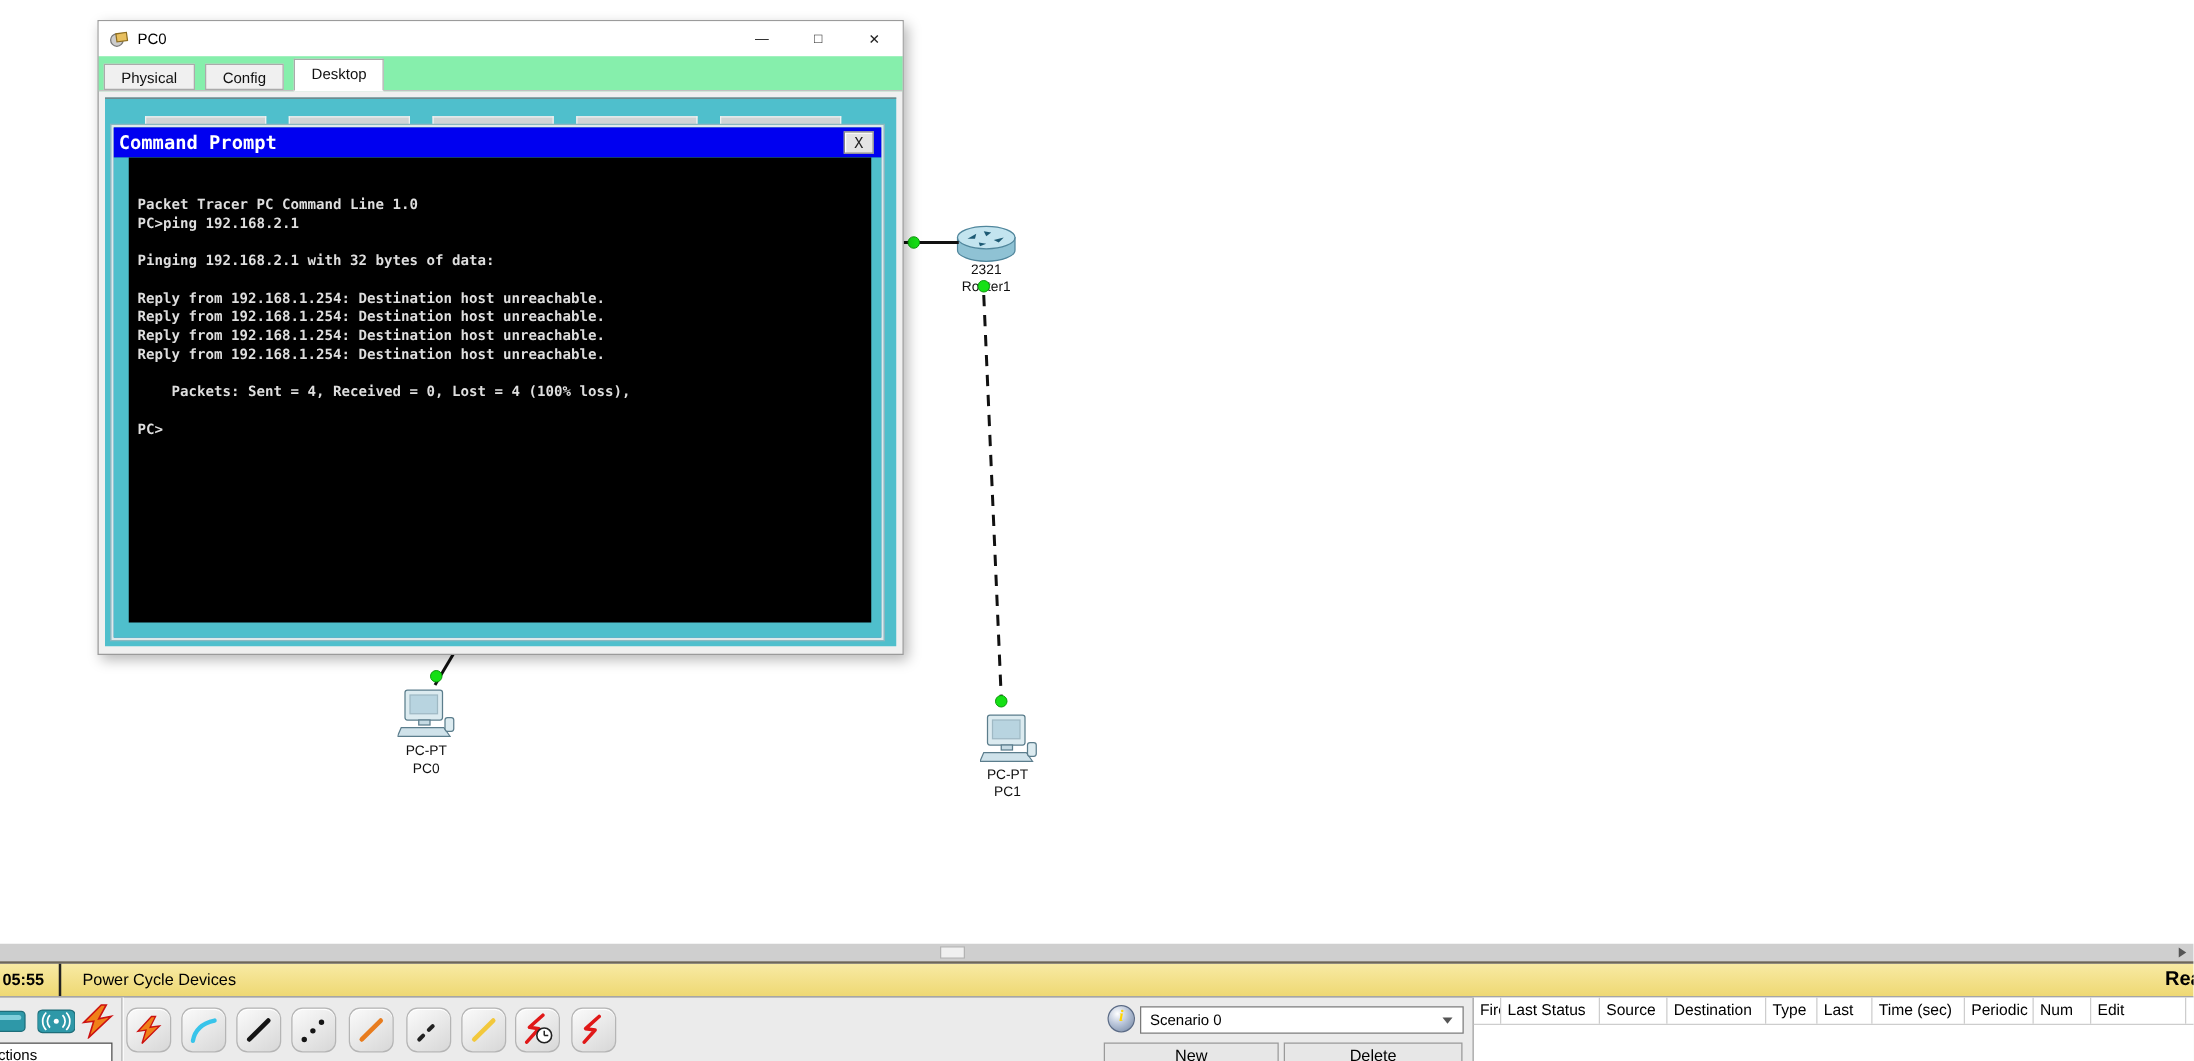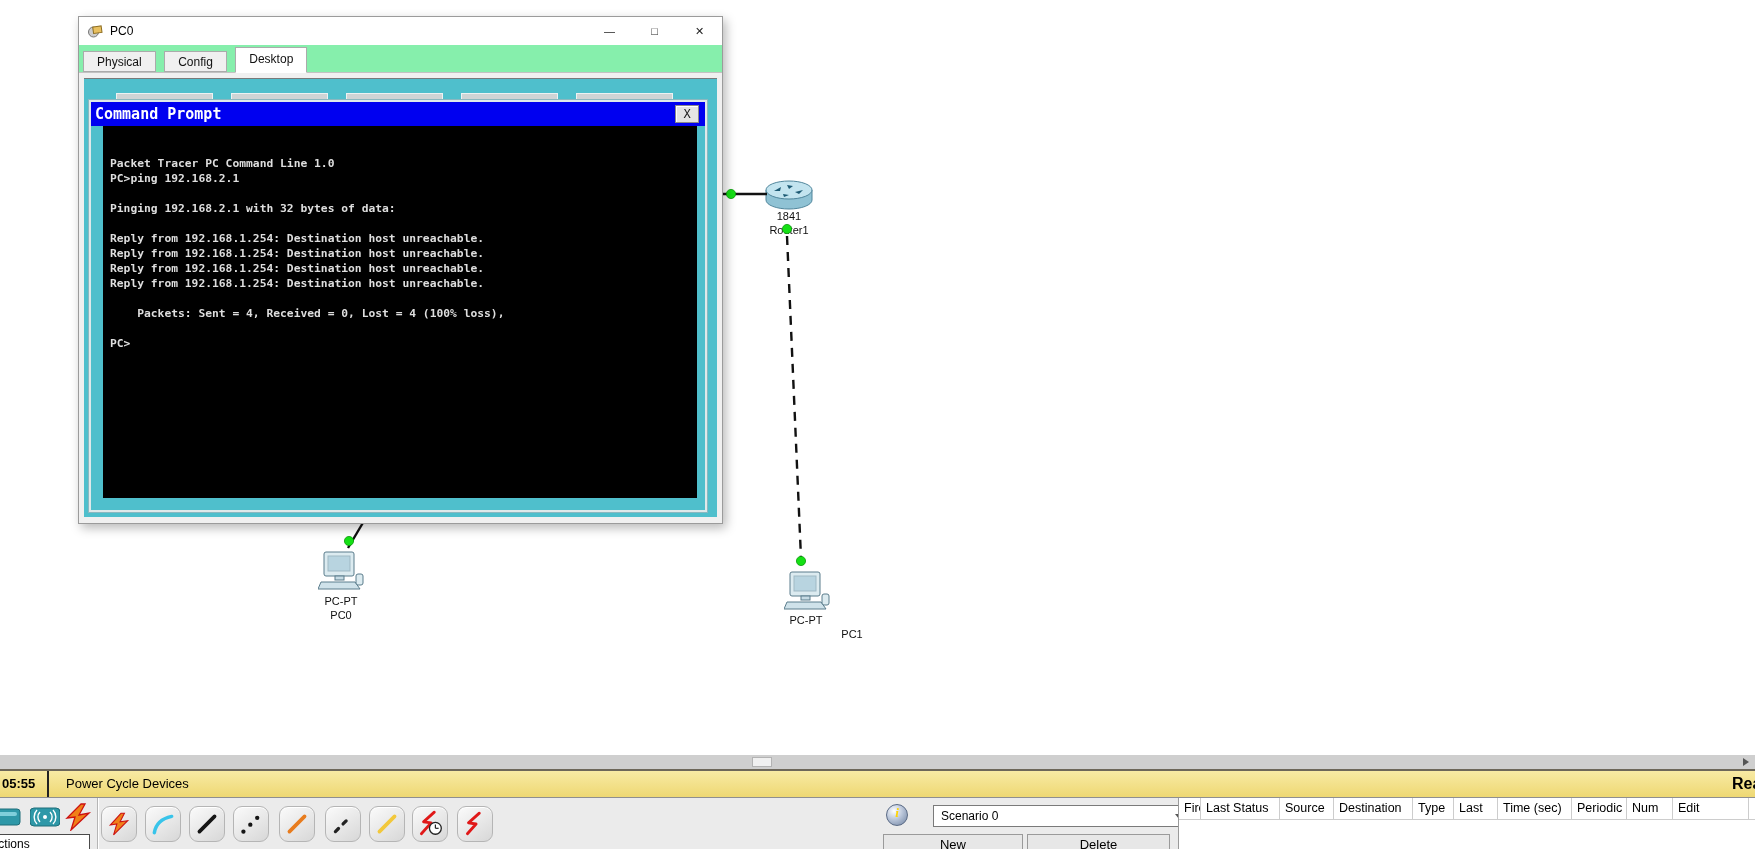--- a/index.html
+++ b/index.html
@@ -75,21 +75,21 @@
                    border:1px solid #4a4a4a; font-size:12px; line-height:19px; padding-left:4px;
                    white-space:nowrap; overflow:hidden; color:#000; }
   .conn-btn { position:absolute; top:8px; width:36px; height:36px; border-radius:9px;
               background:linear-gradient(145deg,#fbfbfb,#d7d7d7); border:1px solid #b5b5b5;
               box-shadow:inset 0 1px 0 #fff; display:flex; align-items:center; justify-content:center; }
   .info-sphere { position:absolute; left:886px; top:6px; width:22px; height:22px; border-radius:50%;
                  background:radial-gradient(circle at 35% 30%, #ffffff, #b9c5d9 45%, #6e82a0);
                  border:1px solid #5a6a85; text-align:center; line-height:20px;
                  font:italic bold 13px "Liberation Serif", serif; color:#ffd400; }
   .scenario-select { position:absolute; left:912px; top:7px; width:259px; height:22px; background:#fff;
-                     border:1px solid #7a7a7a; font-size:12px; line-height:20px; padding-left:7px; color:#000;margin-left:21px; }
+                     border:1px solid #7a7a7a; font-size:12px; line-height:20px; padding-left:7px; color:#000; }
   .sel-chevron { position:absolute; right:8px; top:8px; width:0; height:0;
                  border-left:4px solid transparent; border-right:4px solid transparent; border-top:5px solid #555; }
   .pt-btn { position:absolute; top:36px; height:22px; background:#e7e7e7; border:1px solid #9a9a9a;
             font-size:13px; text-align:center; line-height:19px; color:#000; }
   .pdu-table { position:absolute; left:1178px; top:0; width:590px; height:52px; background:#fff;
                border-left:1px solid #9a9a9a; }
   .pdu-head { display:flex; height:22px; border-bottom:1px solid #cdcdcd; }
   .pdu-cell { flex:none; font-size:12.5px; color:#000; padding:3px 0 0 5px;
               border-right:1px solid #cdcdcd; white-space:nowrap; overflow:hidden; }
   .pdu-cell:nth-child(1){width:22px} .pdu-cell:nth-child(2){width:79px}
@@ -118,21 +118,21 @@
     <div class="device" style="left:765px; top:177px;">
       <svg width="48" height="35" viewBox="0 0 48 35">
         <path d="M1,13 L1,23 A23,9 0 0 0 47,23 L47,13 Z" fill="#8fc2d4" stroke="#50869c" stroke-width="1"></path>
         <ellipse cx="24" cy="13" rx="23" ry="9" fill="#c3e4ef" stroke="#50869c" stroke-width="1"></ellipse>
         <path d="M9,14 l7,-4 l-1,4 z" fill="#1d5a74"></path>
         <path d="M22,8 l6,1 l-4,3 z" fill="#1d5a74"></path>
         <path d="M30,15 l8,-2 l-4,4 z" fill="#1d5a74"></path>
         <path d="M18,17 l6,1 l-5,2 z" fill="#1d5a74"></path>
       </svg>
     </div>
-    <div class="dev-label" style="left:744px; top:210px;">1841</div>
+    <div class="dev-label" style="left:744px; top:210px;">2321</div>
     <div class="dev-label" style="left:744px; top:224px;">Router1</div>
 
     <div class="device" style="left:318px; top:551px;">
       <svg width="47" height="42" viewBox="0 0 47 42">
         <rect x="6" y="1" width="30" height="24" rx="2" fill="#dcebf0" stroke="#5b7d8c"></rect>
         <rect x="10" y="5" width="22" height="15" fill="#b8d4e0" stroke="#9fb9c4"></rect>
         <rect x="17" y="25" width="9" height="4" fill="#c6dbe4" stroke="#5b7d8c"></rect>
         <path d="M3,31 L37,31 L42,38 L0,38 Z" fill="#cfe2ea" stroke="#5b7d8c"></path>
         <rect x="38" y="23" width="7" height="11" rx="2" fill="#dcebf0" stroke="#5b7d8c"></rect>
       </svg>
@@ -143,21 +143,21 @@
     <div class="device" style="left:784px; top:571px;">
       <svg width="47" height="42" viewBox="0 0 47 42">
         <rect x="6" y="1" width="30" height="24" rx="2" fill="#dcebf0" stroke="#5b7d8c"></rect>
         <rect x="10" y="5" width="22" height="15" fill="#b8d4e0" stroke="#9fb9c4"></rect>
         <rect x="17" y="25" width="9" height="4" fill="#c6dbe4" stroke="#5b7d8c"></rect>
         <path d="M3,31 L37,31 L42,38 L0,38 Z" fill="#cfe2ea" stroke="#5b7d8c"></path>
         <rect x="38" y="23" width="7" height="11" rx="2" fill="#dcebf0" stroke="#5b7d8c"></rect>
       </svg>
     </div>
     <div class="dev-label" style="left:761px; top:614px;">PC-PT</div>
-    <div class="dev-label" style="left:807px; top:628px;">PC1</div>
+    <div class="dev-label" style="left:761px; top:628px;">PC1</div>
   </div>
 
   <div class="dialog">
     <div class="titlebar">
       <svg class="wicon" viewBox="0 0 15 15">
         <circle cx="5.5" cy="8" r="5" fill="#cccccc" stroke="#777"></circle>
         <rect x="5" y="2.5" width="8.5" height="6.5" fill="#e8c060" stroke="#8d6d20" transform="rotate(-8 9 5)"></rect>
       </svg>
       <span class="wtitle">PC0</span>
       <div class="wctrls">

